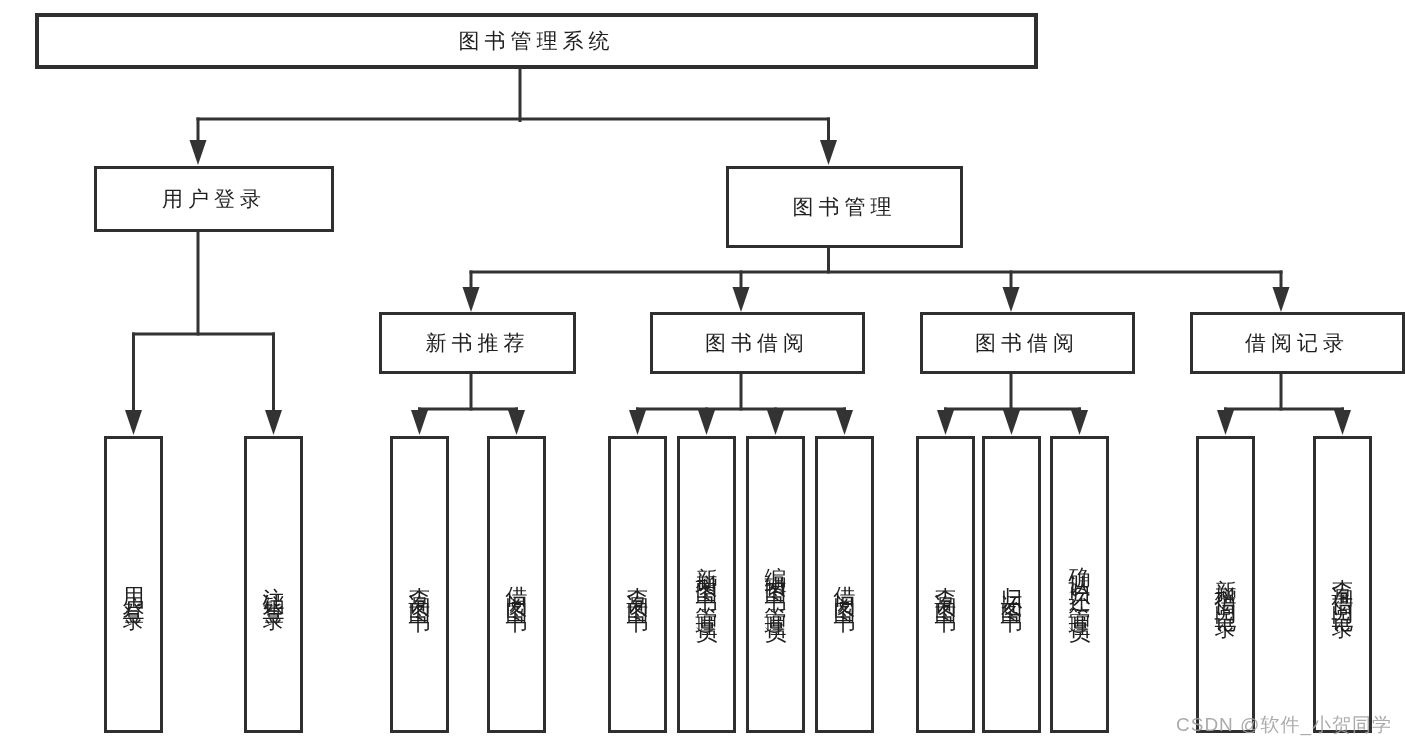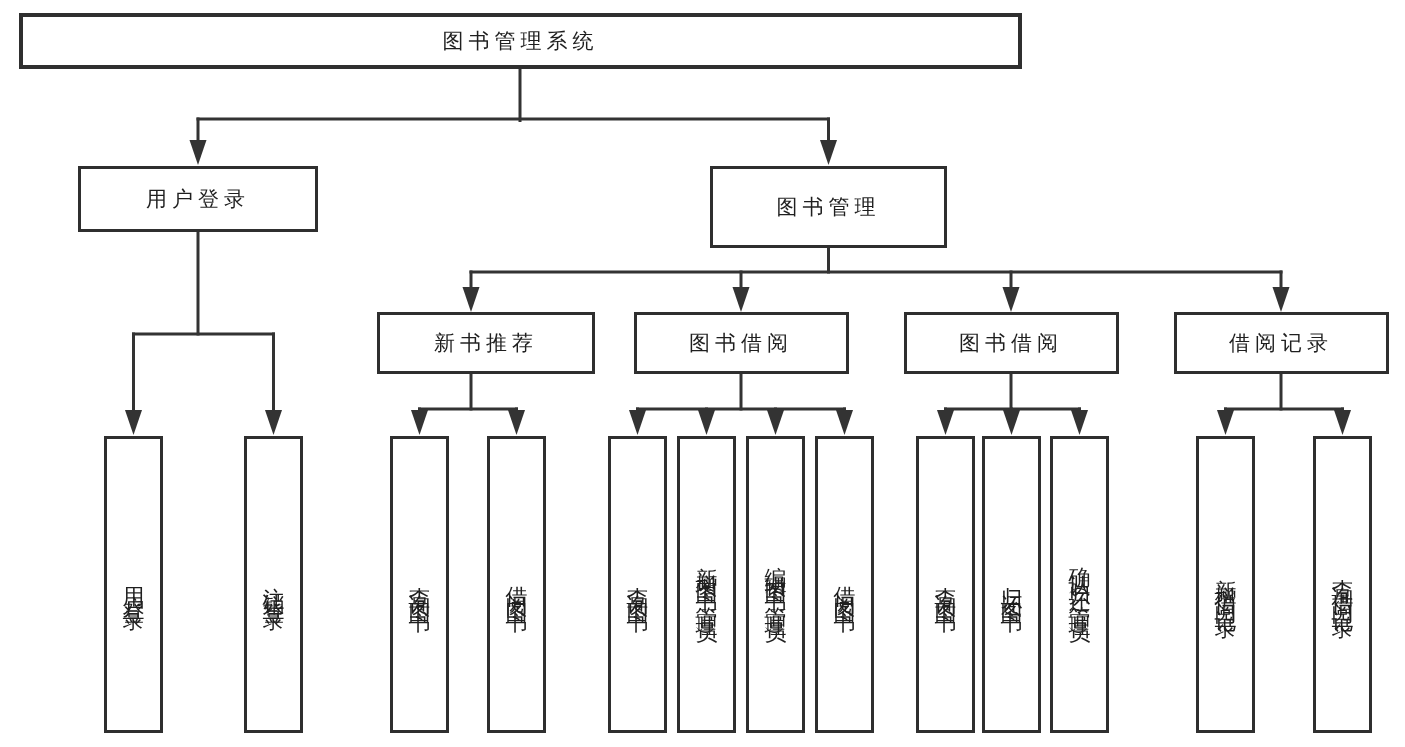--- a/index.html
+++ b/index.html
@@ -14,21 +14,21 @@
   #connectors line{stroke:#333333;stroke-width:3;stroke-linecap:square;}
   #connectors polygon{fill:#333333;}
   .box{
     position:absolute;
     box-sizing:border-box;
     background:#ffffff;
     border:3px solid #2f2f2f;
     display:flex;align-items:center;justify-content:center;
     color:#1f1f1f;
   }
-  .hbox{font-size:21px;letter-spacing:5px;white-space:nowrap;}
+  .hbox{font-size:21px;letter-spacing:5px;white-space:nowrap;margin-left:16px;}
   .root{border-width:4px;}
   .vbox span{
     writing-mode:vertical-rl;
     text-orientation:mixed;
     font-size:22px;
     letter-spacing:8px;
     line-height:1.0;
   }
   .watermark{
     position:absolute;
@@ -112,21 +112,21 @@
     <span>图书管理系统</span>
   </div>
 
   <div class="box hbox" style="left:78px;top:166px;width:240px;height:66px;">
     <span>用户登录</span>
   </div>
   <div class="box hbox" style="left:710px;top:166px;width:237px;height:82px;">
     <span>图书管理</span>
   </div>
 
-  <div class="box hbox" style="left:377px;top:312px;width:218px;height:62px;">
+  <div class="box hbox" style="left:363px;top:312px;width:197px;height:62px;">
     <span>新书推荐</span>
   </div>
   <div class="box hbox" style="left:633.5px;top:312px;width:215px;height:62px;">
     <span>图书借阅</span>
   </div>
   <div class="box hbox" style="left:903.5px;top:312px;width:215px;height:62px;">
     <span>图书借阅</span>
   </div>
   <div class="box hbox" style="left:1173.5px;top:312px;width:215px;height:62px;">
     <span>借阅记录</span>
@@ -169,13 +169,14 @@
     <span>确认归还（管理员）</span>
   </div>
 
   <div class="box vbox" style="left:1196px;top:436px;width:59px;height:297px;">
     <span>新增借阅记录</span>
   </div>
   <div class="box vbox" style="left:1313px;top:436px;width:59px;height:297px;">
     <span>查询借阅记录</span>
   </div>
 
+  <div class="watermark">CSDN @软件_小贺同学</div>
 </div>
 
 </body></html>

